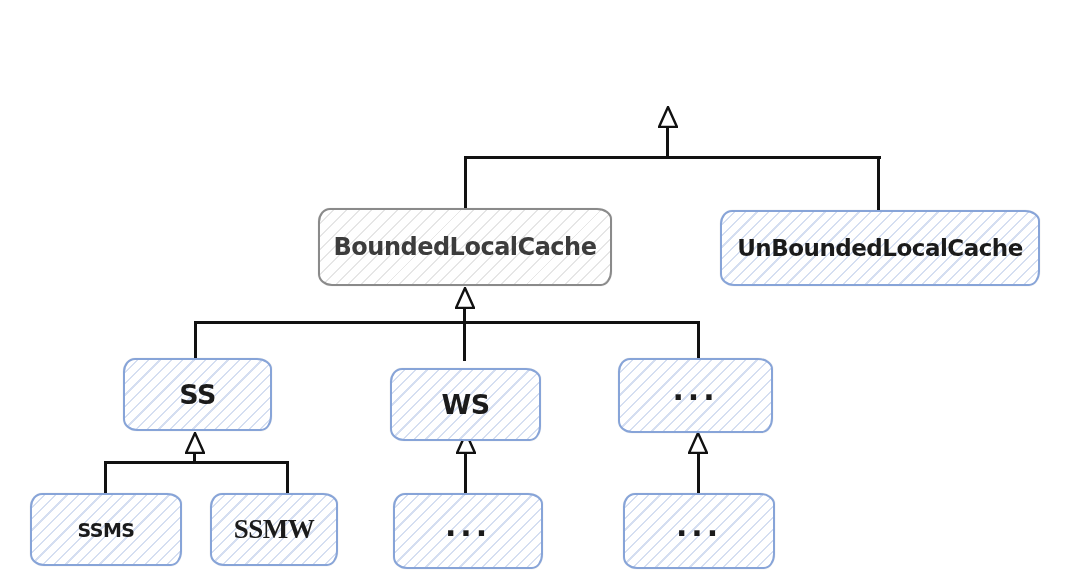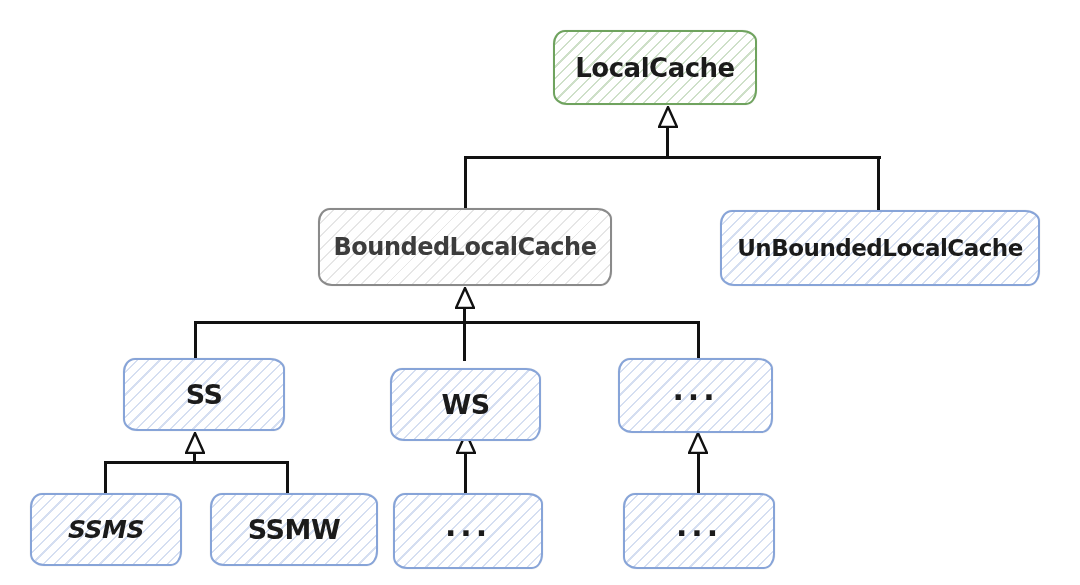--- a/index.html
+++ b/index.html
@@ -30,25 +30,25 @@
   }
   .node.blue{
     border-color:#87a4d8;
     background-image:repeating-linear-gradient(135deg, rgba(124,154,212,0.32) 0 1.6px, transparent 1.6px 8px);
   }
   .node.ellipsis{letter-spacing:4px;font-size:30px;padding-bottom:12px;}
   
   #n-localcache {left:553px;top:30px; width:204px;height:75px;font-size:26px;}
   #n-bounded    {left:318px;top:208px;width:294px;height:78px;font-size:24px;}
   #n-unbounded  {left:720px;top:210px;width:320px;height:76px;font-size:23px;}
-  #n-ss         {left:123px;top:358px;width:162px;height:73px;font-size:27px;}
+  #n-ss         {left:123px;top:358px;width:149px;height:73px;font-size:27px;}
   #n-ws         {left:390px;top:358px;width:151px;height:73px;font-size:27px;margin-top:10px;}
   #n-dots-r3    {left:618px;top:358px;width:155px;height:75px;}
-  #n-ssms       {left:30px; top:493px;width:152px;height:73px;font-size:25px;font-style:italic;}
-  #n-ssmw       {left:210px;top:493px;width:168px;height:73px;font-size:27px;}
+  #n-ssms       {left:30px; top:493px;width:152px;height:73px;font-size:19px;}
+  #n-ssmw       {left:210px;top:493px;width:128px;height:73px;font-size:27px;font-family:Liberation Serif, serif;}
   #n-dots-ws    {left:393px;top:493px;width:150px;height:76px;}
   #n-dots-r4    {left:623px;top:493px;width:152px;height:76px;}
 </style>
 </head>
 <body>
 
 <div id="canvas">
 
   <div class="seg" style="left:666px;top:127px;width:3px;height:32px;"></div>
   <div class="seg" style="left:464px;top:156px;width:417px;height:3px;"></div>
@@ -79,23 +79,20 @@
   <svg class="arrowhead" style="left:185px;top:432px;" viewBox="0 0 20 22">
     <polygon points="10,1 19,21 1,21" fill="#ffffff" stroke="#111111" stroke-width="2.4"></polygon>
   </svg>
   <svg class="arrowhead" style="left:456px;top:432px;" viewBox="0 0 20 22">
     <polygon points="10,1 19,21 1,21" fill="#ffffff" stroke="#111111" stroke-width="2.4"></polygon>
   </svg>
   <svg class="arrowhead" style="left:688px;top:432px;" viewBox="0 0 20 22">
     <polygon points="10,1 19,21 1,21" fill="#ffffff" stroke="#111111" stroke-width="2.4"></polygon>
   </svg>
 
-  <div id="n-localcache" class="node green">
-    <span>LocalCache</span>
-  </div>
 
   <div id="n-bounded" class="node gray">
     <span>BoundedLocalCache</span>
   </div>
 
   <div id="n-unbounded" class="node blue">
     <span>UnBoundedLocalCache</span>
   </div>
 
   <div id="n-ss" class="node blue">

